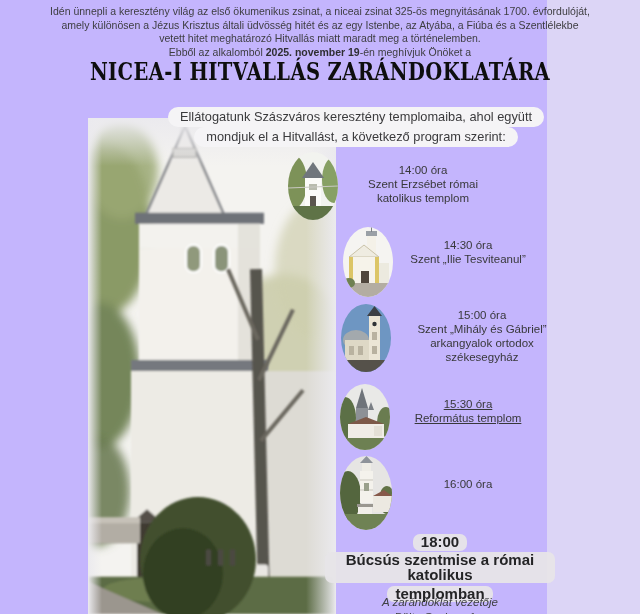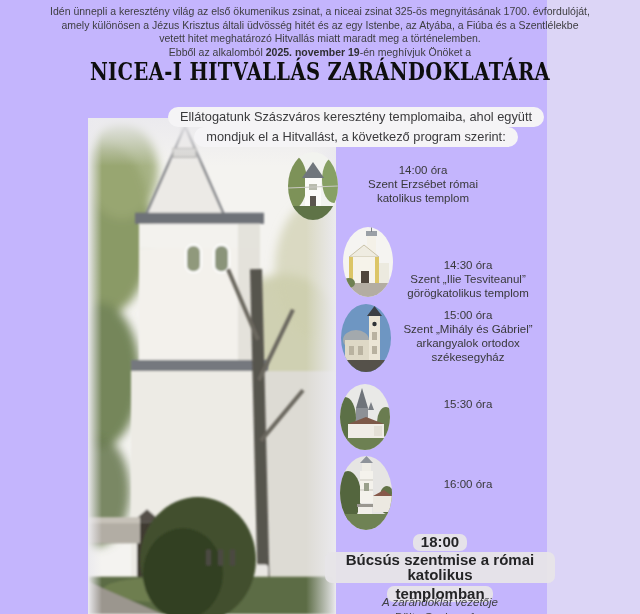--- a/index.html
+++ b/index.html
@@ -31,25 +31,25 @@
   .fade.right{right:0;top:0;width:30px;height:100%;background:linear-gradient(to left,#ebeaee, rgba(235,234,238,0));}
   .fade.left{left:0;top:0;width:14px;height:100%;background:linear-gradient(to right,#ebeaee, rgba(235,234,238,0));}
 
   
   .oval{position:absolute;border-radius:50%;overflow:hidden;}
   .oval svg{display:block;width:100%;height:100%;}
   .sched-text{position:absolute;text-align:center;font-size:11.5px;line-height:14px;color:#38383a;}
   .o1{left:288px;top:152px;width:50px;height:68px;}
   .t1{left:345px;top:163px;width:156px;}
   .o2{left:343px;top:227px;width:50px;height:70px;}
-  .t2{left:390px;top:238px;width:156px;margin-top:20px;}
+  .t2{left:390px;top:238px;width:156px;}
   .o3{left:341px;top:304px;width:50px;height:68px;}
-  .t3{left:390px;top:308px;width:156px;}
+  .t3{left:390px;top:308px;width:156px;padding-left:14px;}
   .o4{left:340px;top:384px;width:50px;height:66px;}
-  .t4{left:390px;top:397px;width:156px;}
+  .t4{left:390px;top:397px;width:156px;text-decoration:underline;}
   .o5{left:340px;top:456px;width:52px;height:74px;}
   .t5{left:390px;top:477px;width:156px;}
 
   
   .finale{position:absolute;left:325px;top:533px;width:230px;text-align:center;}
   .finale .row{margin-bottom:1px;}
   .finale .pill-b{display:inline-block;background:rgba(231,229,232,.95);border-radius:7px;
         padding:1px 8px;font-weight:bold;font-size:15px;line-height:14.5px;color:#242426;}
 
   
@@ -176,21 +176,20 @@
       <rect x="32" y="30" width="4" height="26" fill="#dcc566"></rect>
       <rect x="36" y="36" width="10" height="20" fill="#eceadf"></rect>
       <rect x="18" y="44" width="8" height="12" fill="#4f463c"></rect>
       <rect x="0" y="56" width="50" height="14" fill="#b3ada2"></rect>
       <ellipse cx="6" cy="56" rx="6" ry="5" fill="#6f8152"></ellipse>
     </svg>
   </div>
   <div class="sched-text t2">
     <div>14:30 óra</div>
     <div>Szent „Ilie Tesviteanul”</div>
-    <div>görögkatolikus templom</div>
   </div>
 
   <div class="oval o3" title="orthodox cathedral with tall clock tower under blue sky">
     <svg viewBox="0 0 50 68" preserveAspectRatio="none">
       <rect width="50" height="68" fill="#6e96c2"></rect>
       <ellipse cx="15" cy="36" rx="13" ry="10" fill="#a3a9ad"></ellipse>
       <rect x="4" y="36" width="24" height="22" fill="#ded8c6"></rect>
       <polygon points="26,12 33.5,2 41,12" fill="#3c4046"></polygon>
       <rect x="28" y="12" width="11" height="46" fill="#ece6d6"></rect>
       <circle cx="33.5" cy="20" r="2.2" fill="#2e3236"></circle>
@@ -217,20 +216,21 @@
       <rect x="16" y="24" width="12" height="18" fill="#8d9196"></rect>
       <polygon points="28,26 31,18 34,26" fill="#7a7f85"></polygon>
       <rect x="8" y="40" width="36" height="14" fill="#f0ede6"></rect>
       <polygon points="8,40 26,33 44,40" fill="#7d5948"></polygon>
       <rect x="34" y="42" width="8" height="10" fill="#e4e0d6"></rect>
       <rect x="0" y="54" width="50" height="12" fill="#6d8052"></rect>
     </svg>
   </div>
   <div class="sched-text t4">
     <div>15:30 óra</div>
+    <div>Református templom</div>
   </div>
 
   <div class="oval o5" title="lutheran church with tall white baroque tower">
     <svg viewBox="0 0 52 74" preserveAspectRatio="none">
       <rect width="52" height="74" fill="#e6e5e3"></rect>
       <ellipse cx="8" cy="40" rx="13" ry="25" fill="#54663e"></ellipse>
       <ellipse cx="47" cy="44" rx="8" ry="14" fill="#617246"></ellipse>
       <polygon points="20,7 26.5,0 33,7" fill="#8e939a"></polygon>
       <rect x="22" y="7" width="9" height="8" fill="#efede6"></rect>
       <rect x="20" y="15" width="13" height="32" fill="#f4f2ec"></rect>

